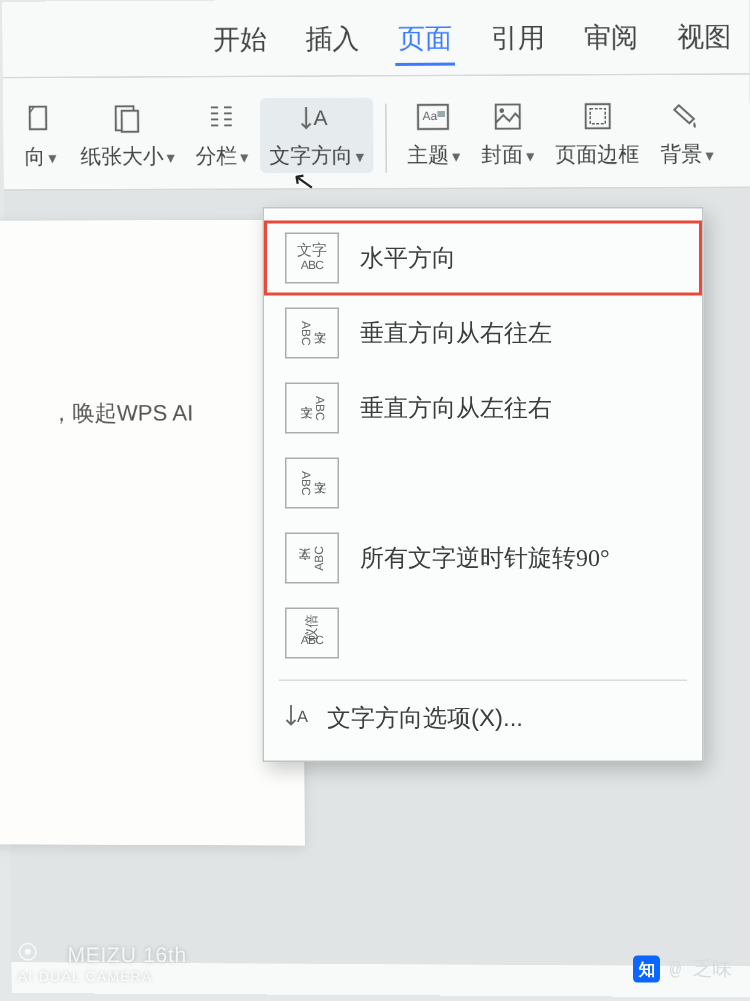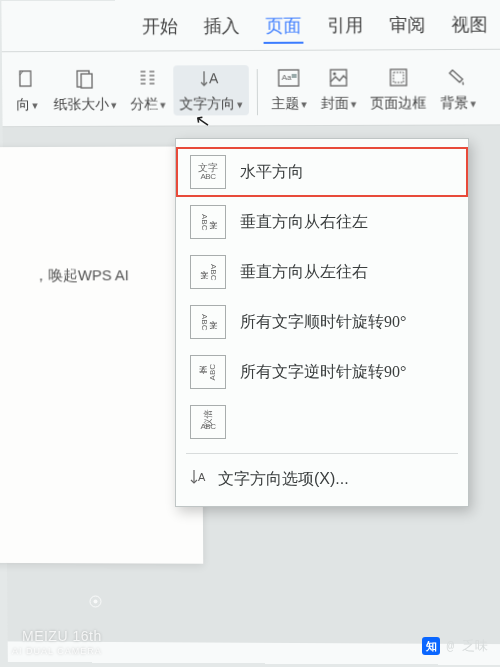--- a/index.html
+++ b/index.html
@@ -365,21 +365,20 @@
     <span class="dd-label">垂直方向从左往右</span>
   </div>
 
   <div class="dd-item">
     <div class="dd-icon">
       <span style="display:flex;gap:1px;">
           <span class="vert-txt" style="font-size:8px;">ABC</span>
           <span class="vert-txt" style="font-size:8px;">文字</span>
         </span>
     </div>
-    <span class="dd-label">所有文字顺时针旋转90°</span>
   </div>
 
   <div class="dd-item">
     <div class="dd-icon">
       <span style="display:flex;gap:1px;">
           <span class="vert-txt" style="font-size:8px;transform:rotate(180deg);">文字</span>
           <span class="vert-txt" style="font-size:8px;transform:rotate(180deg);">ABC</span>
         </span>
     </div>
     <span class="dd-label">所有文字逆时针旋转90°</span>
@@ -400,21 +399,21 @@
           <line x1="4" y1="2" x2="4" y2="15" stroke="#666" stroke-width="1.2"></line>
           <polyline points="1,12 4,15 7,12" fill="none" stroke="#666" stroke-width="1.2"></polyline>
           <text x="8" y="13" font-size="11" fill="#555">A</text>
         </svg>
     </span>
     <span>文字方向选项(X)...</span>
   </div>
 </div>
 
 <div class="watermark-bl">
-  <div class="brand" style="display:flex;align-items:flex-end;gap:20px;flex-direction:column;">
+  <div class="brand" style="display:flex;align-items:flex-start;gap:20px;">
     <svg width="13" height="13" viewBox="0 0 13 13">
         <circle cx="6.5" cy="6.5" r="5.5" fill="none" stroke="rgba(255,255,255,0.8)" stroke-width="1"></circle>
         <circle cx="6.5" cy="6.5" r="2" fill="rgba(255,255,255,0.8)"></circle>
       </svg>
     <span>MEIZU 16th</span>
   </div>
   <div class="sub">AI DUAL CAMERA</div>
 </div>
 
 <div class="watermark-br">

